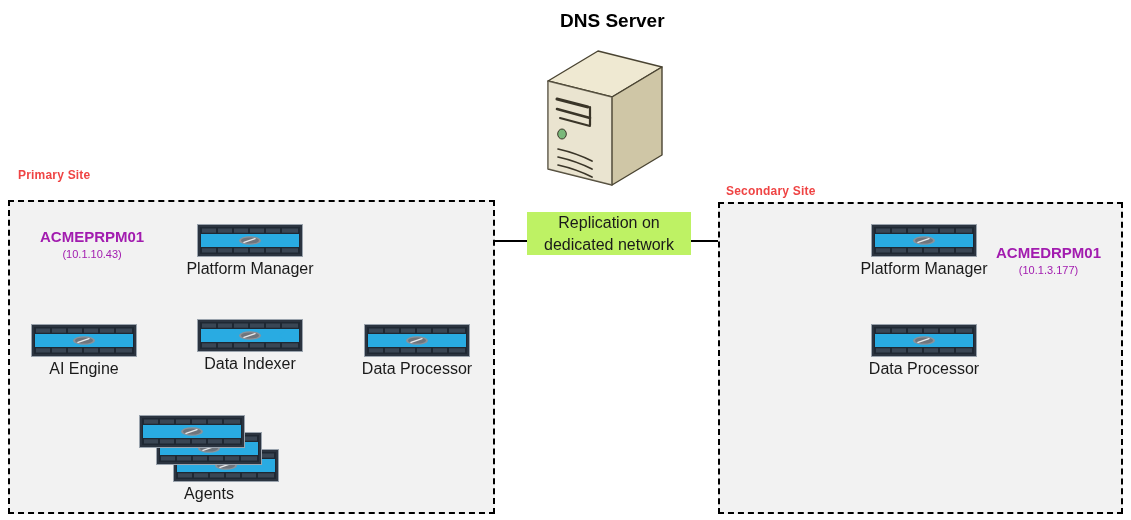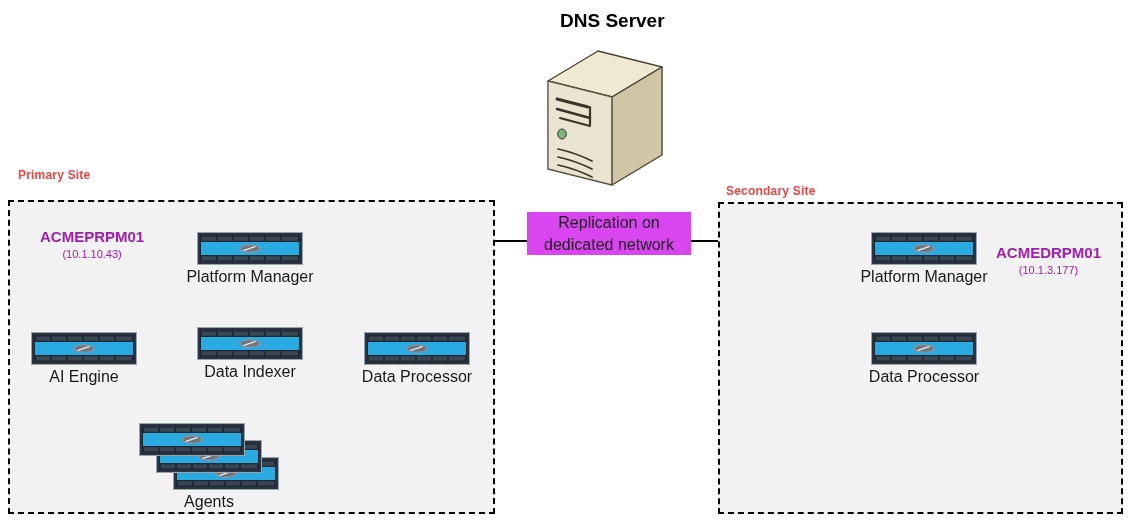--- a/index.html
+++ b/index.html
@@ -33,21 +33,21 @@
     font-size: 12px;
     font-weight: bold;
     color: #ef4444;
     letter-spacing: 0.2px;
     white-space: nowrap;
   }
   #primary-site-title   { left: 18px;  top: 168px; }
   #secondary-site-title { left: 726px; top: 168px; margin-top: 16px; }
 
   
-  .node { position: absolute; margin-top: 8px; }
+  .node { position: absolute; }
   .node-icon {
     position: relative;
     width: 106px;
     height: 33px;
   }
   .node-icon svg { display: block; width: 106px; height: 33px; }
 
   .node-label {
     position: absolute;
     top: 36px;
@@ -120,21 +120,21 @@
   }
   #replication-label {
     position: absolute;
     left: 527px;
     top: 212px;
     width: 164px;
     text-align: center;
     font-size: 16px;
     line-height: 1.35;
     color: #1a1a1a;
-    background: #d946ef;
+    background: #bef264;
   }
   #replication-label span { display: block; }
 </style>
 </head>
 <body>
 
 <div id="canvas">
 
   <div id="dns-title">DNS Server</div>
   <div id="dns-server">

